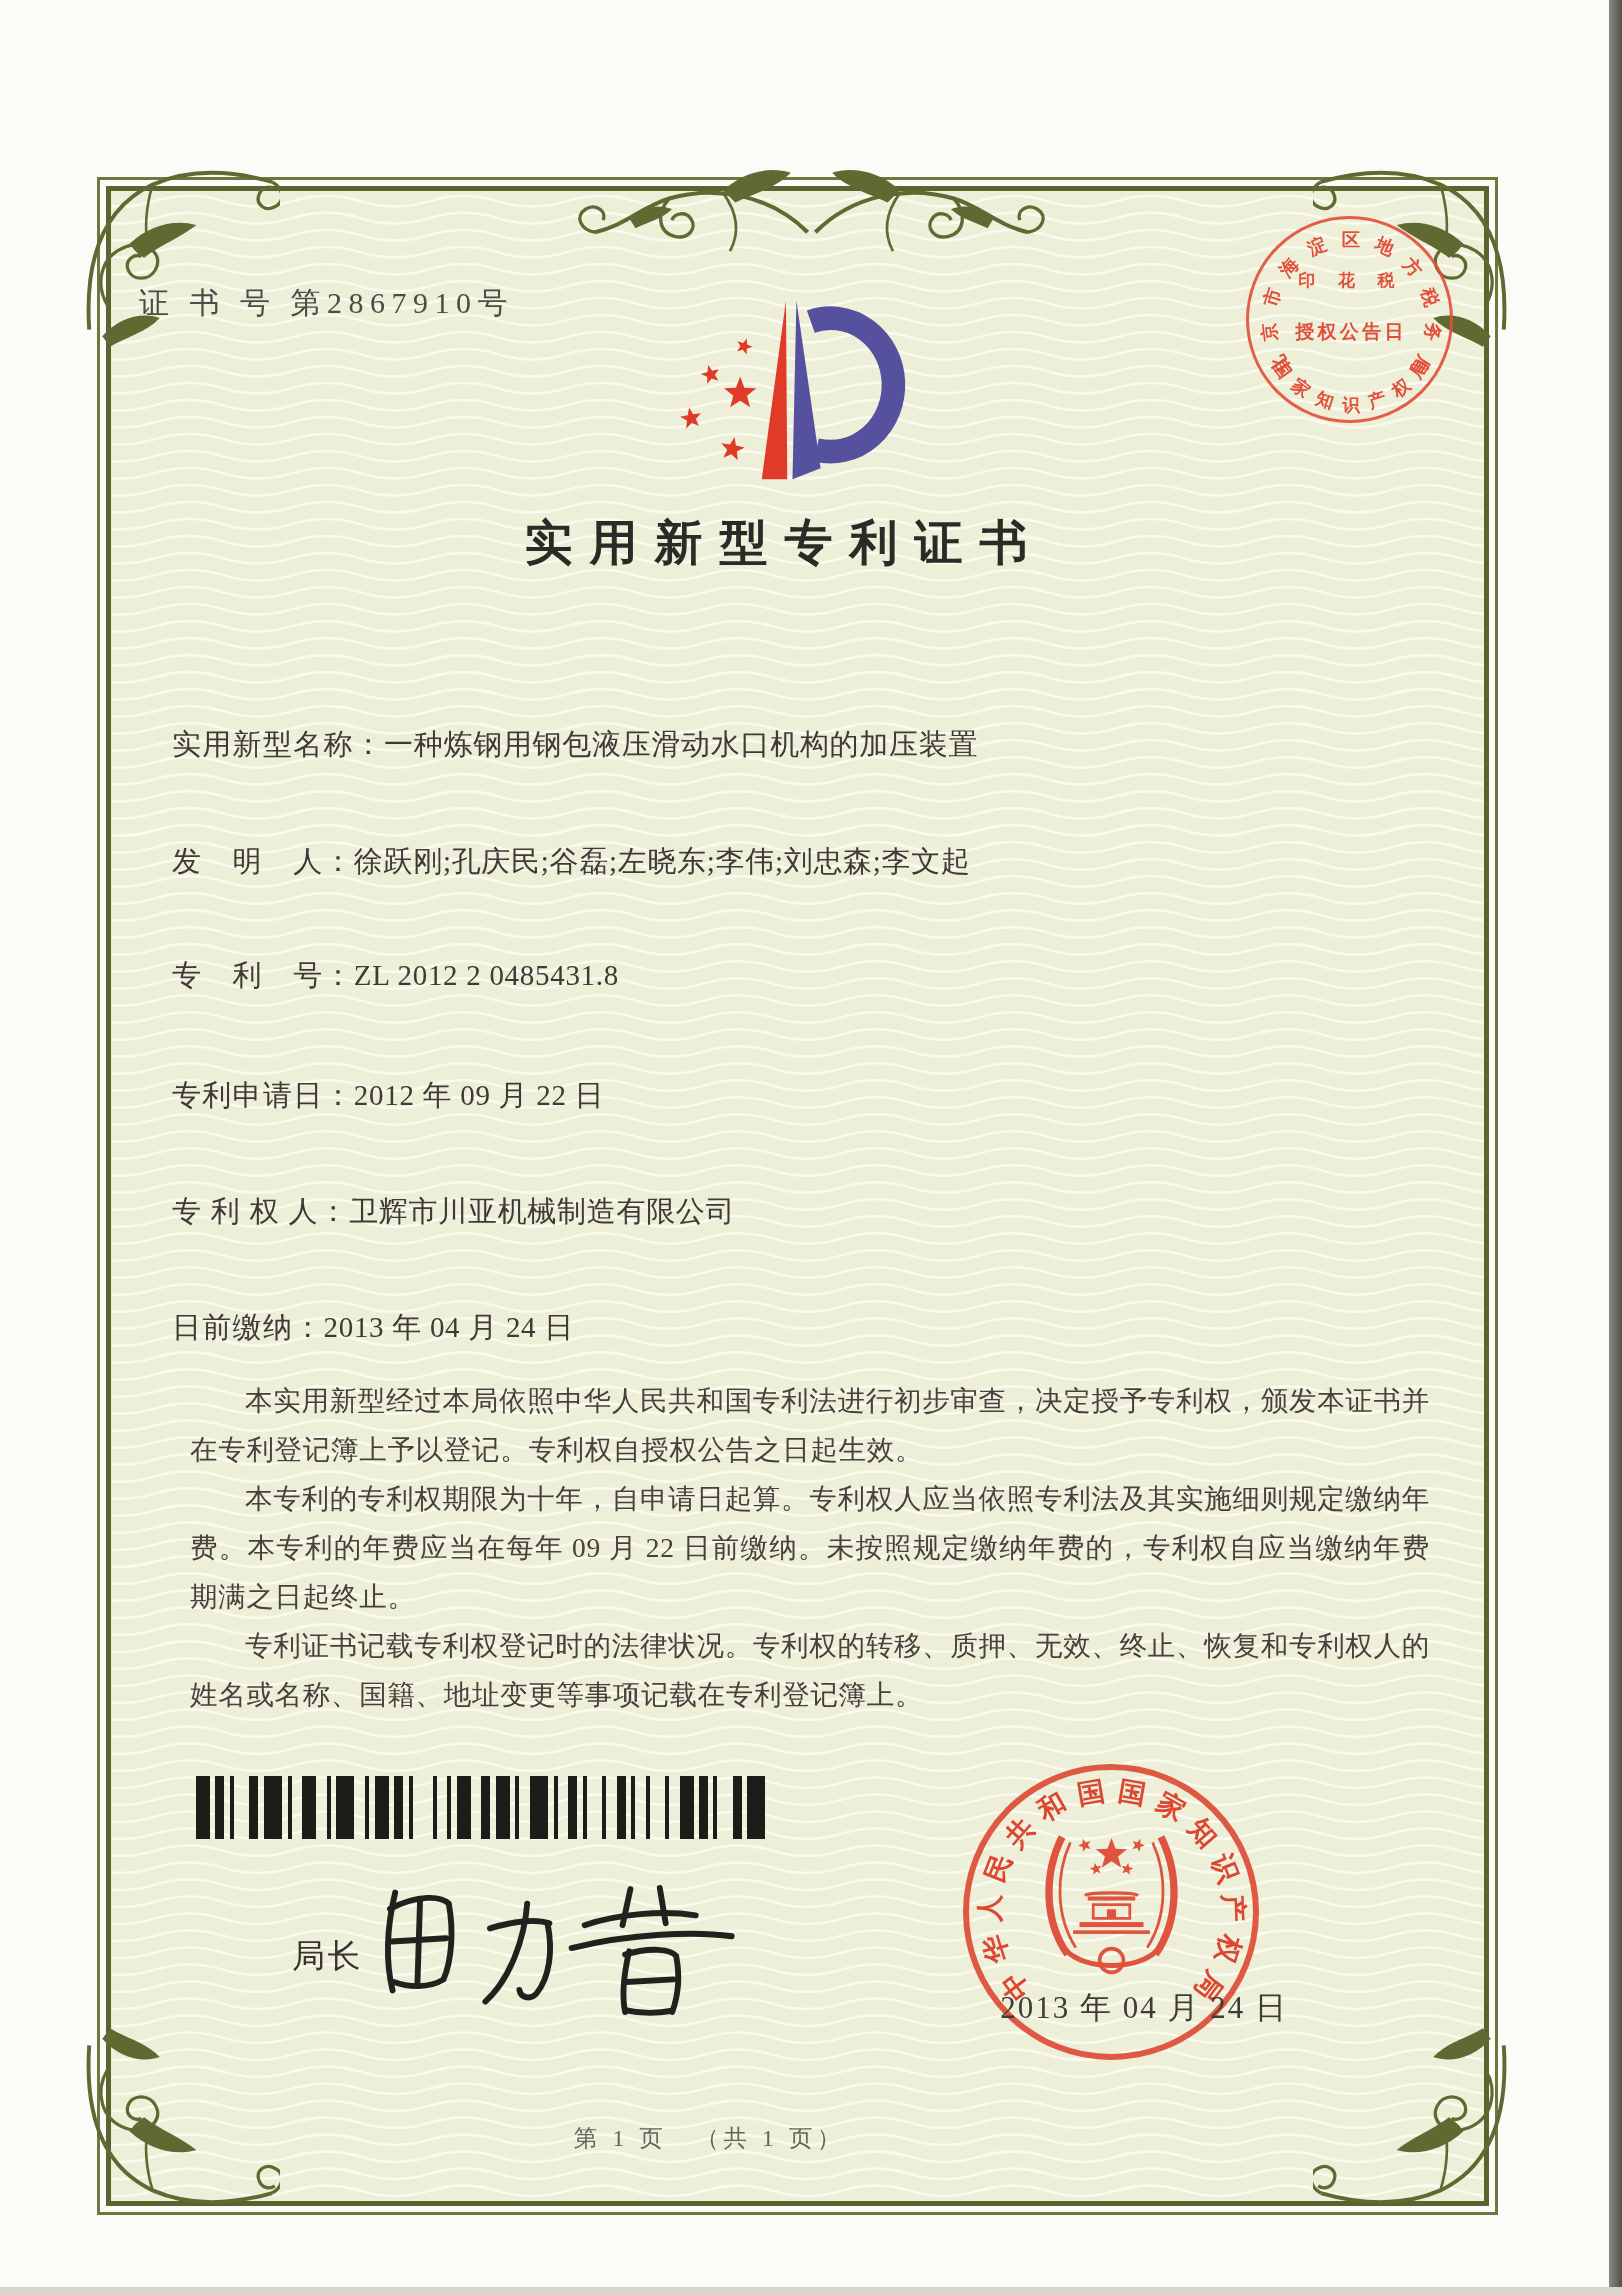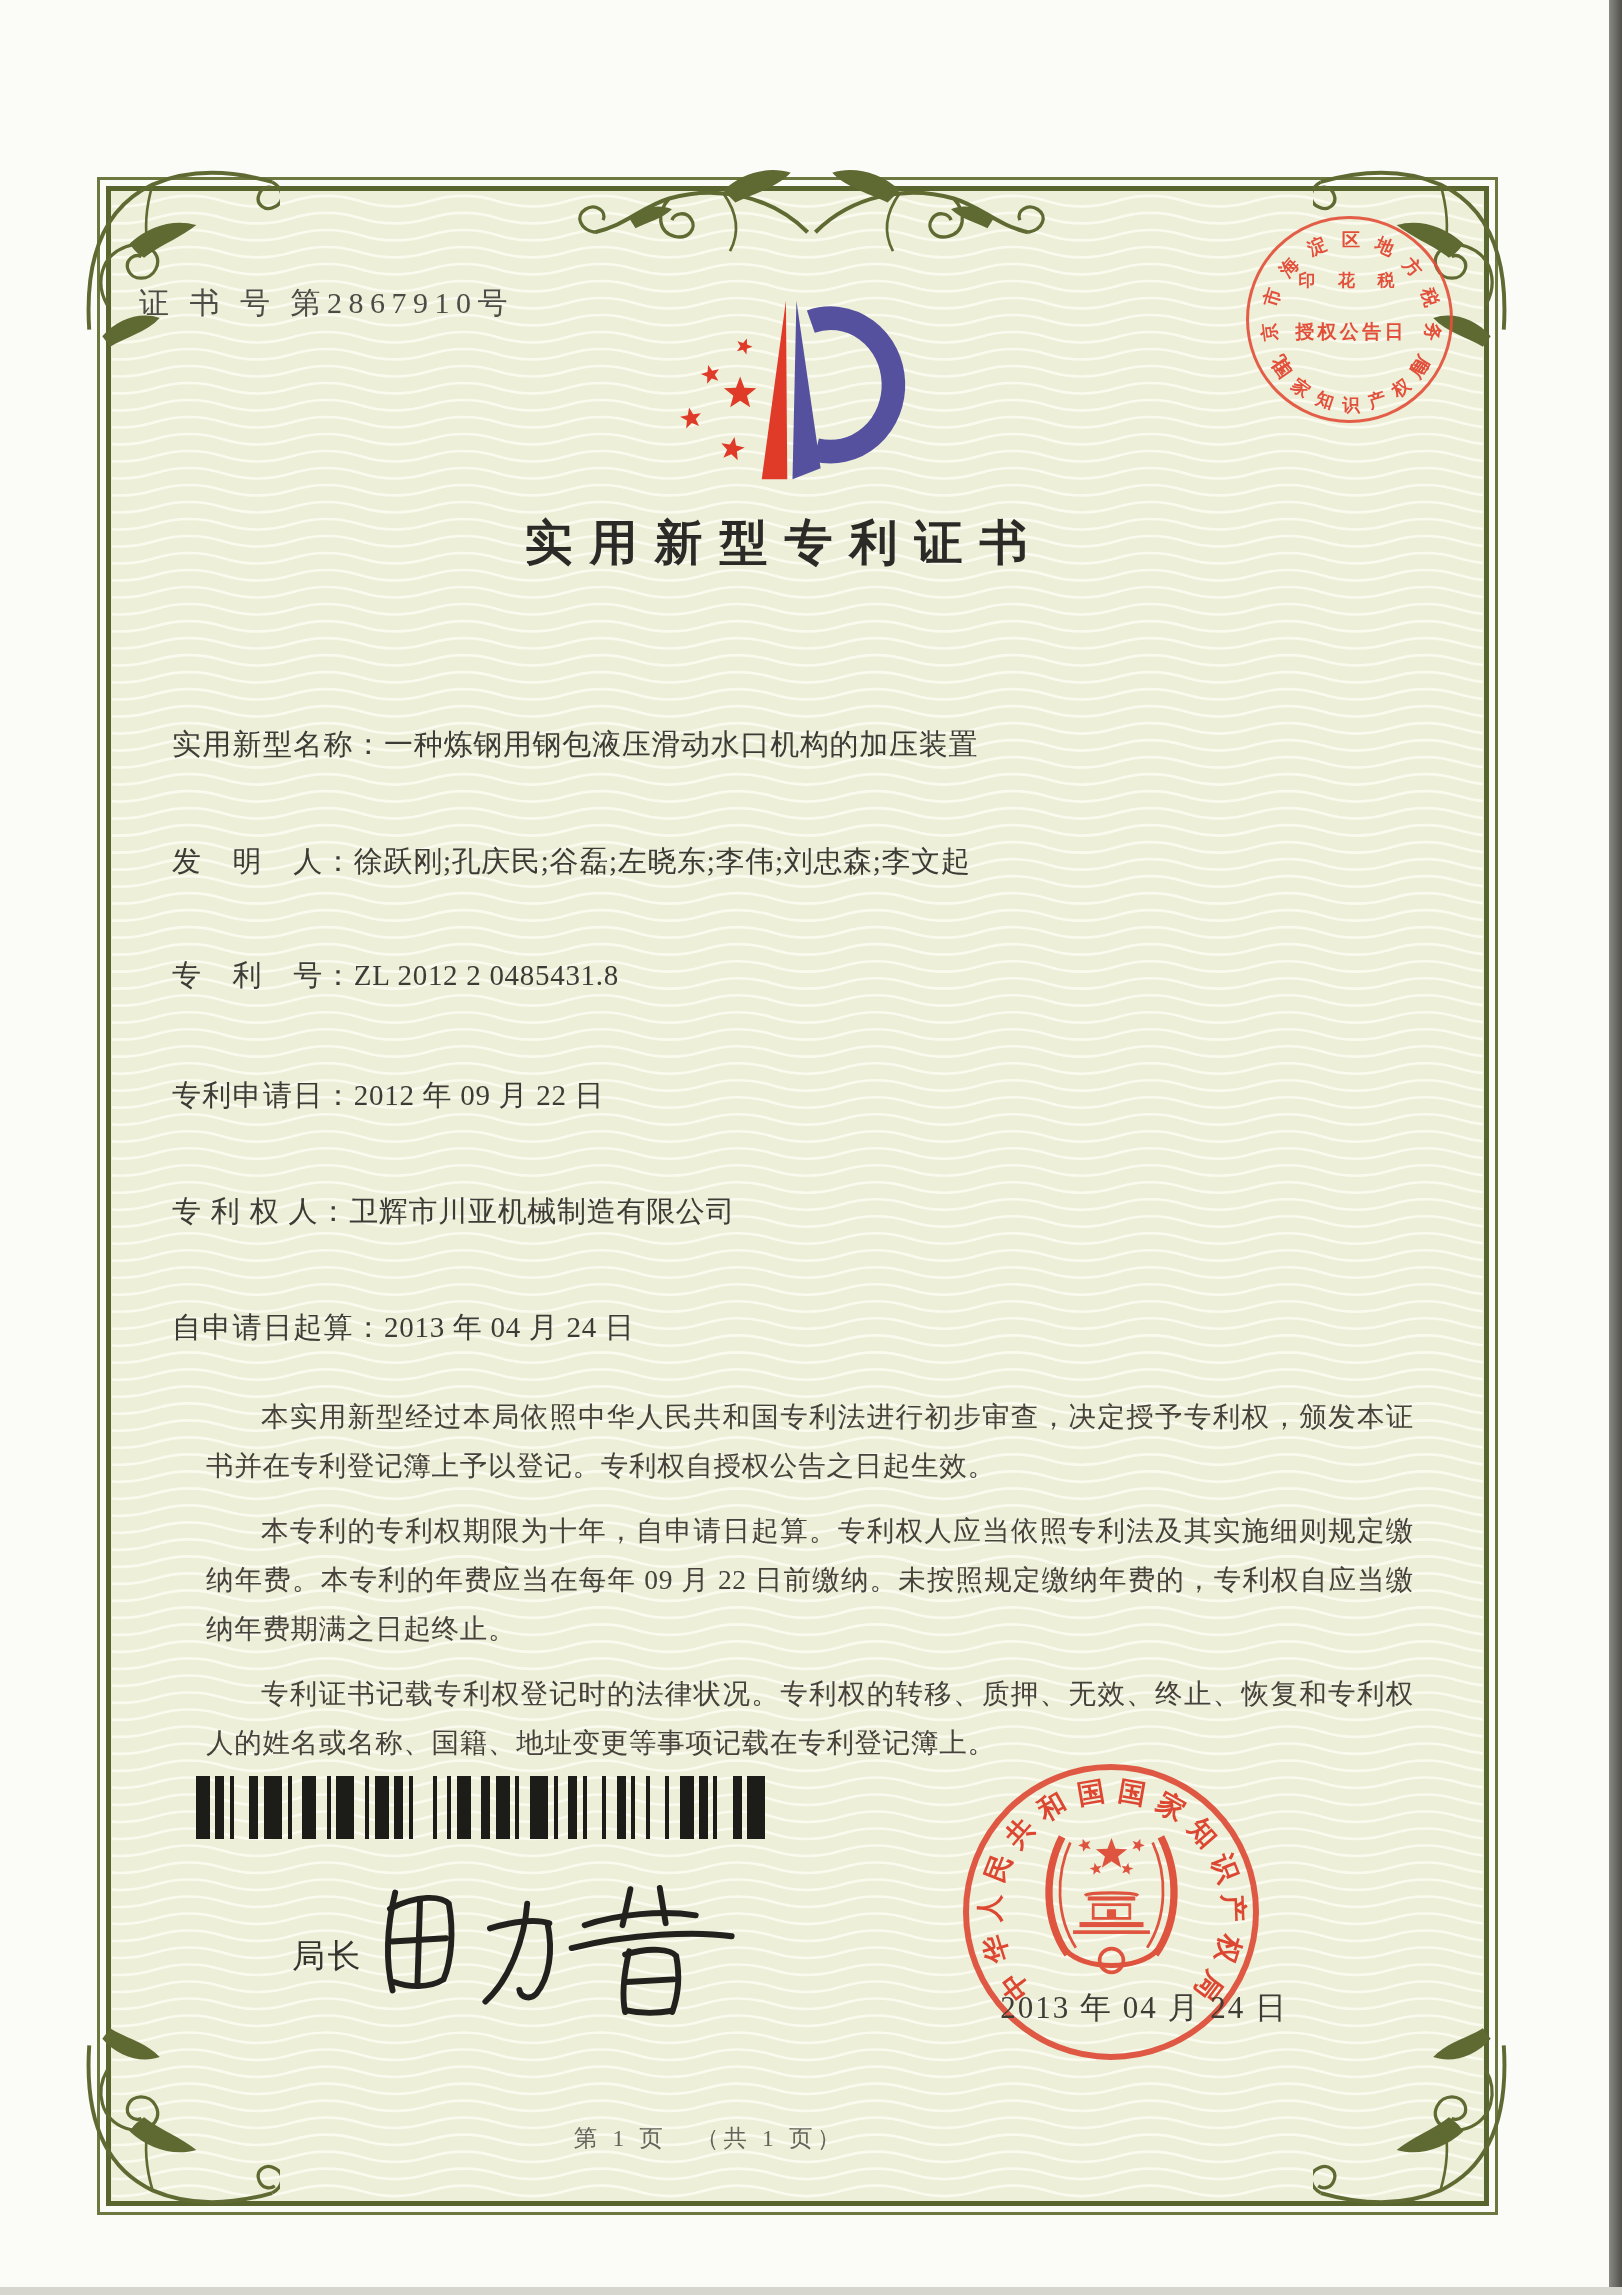--- a/index.html
+++ b/index.html
@@ -49,21 +49,21 @@
   #tax-stamp .cline.l1{top:56px;font-size:17px;letter-spacing:9.2px;}
   #tax-stamp .cline.l2{top:106px;font-size:19px;letter-spacing:3.3px;}
 
   
   .field-row{position:absolute;left:172px;font-size:29px;color:#3e3a35;white-space:nowrap;}
   .field-row .lbl{letter-spacing:1.3px;}
   .field-row .val{letter-spacing:0.7px;}
 
   
   .body-paras{position:absolute;left:190px;top:1376px;width:1240px;}
-  .body-paras p{margin:16px;font-size:27.5px;line-height:49px;color:#46413b;
+  .body-paras p{margin:0;font-size:27.5px;line-height:49px;color:#46413b;
     text-align:justify;text-indent:55px;letter-spacing:0.7px;}
 
   
   #barcode{position:absolute;left:196px;top:1776px;width:576px;height:63px;}
   #barcode .bar{position:absolute;top:0;height:100%;background:#1c1c18;}
 
   
   .signer-title{position:absolute;left:292px;top:1934px;font-size:33px;color:#37342f;
     letter-spacing:2.6px;}
   #signature-svg{position:absolute;left:356px;top:1863px;width:392px;height:157px;}
@@ -300,21 +300,21 @@
   <div class="field-row" style="top:956px">
     <span class="lbl">专　利　号：</span><span class="val">ZL 2012 2 0485431.8</span>
   </div>
   <div class="field-row" style="top:1076px">
     <span class="lbl">专利申请日：</span><span class="val">2012 年 09 月 22 日</span>
   </div>
   <div class="field-row" style="top:1192px">
     <span class="lbl">专 利 权 人：</span><span class="val">卫辉市川亚机械制造有限公司</span>
   </div>
   <div class="field-row" style="top:1308px">
-    <span class="lbl">自申请日起算：</span><span class="val">2013 年 04 月 24 日</span>
+    <span class="lbl">日前缴纳：</span><span class="val">2013 年 04 月 24 日</span>
   </div>
 
   <div class="body-paras">
     <p>本实用新型经过本局依照中华人民共和国专利法进行初步审查，决定授予专利权，颁发本证书并在专利登记簿上予以登记。专利权自授权公告之日起生效。</p>
     <p>本专利的专利权期限为十年，自申请日起算。专利权人应当依照专利法及其实施细则规定缴纳年费。本专利的年费应当在每年 09 月 22 日前缴纳。未按照规定缴纳年费的，专利权自应当缴纳年费期满之日起终止。</p>
     <p>专利证书记载专利权登记时的法律状况。专利权的转移、质押、无效、终止、恢复和专利权人的姓名或名称、国籍、地址变更等事项记载在专利登记簿上。</p>
   </div>
 
   <div id="barcode">
       <div class="bar" style="left: 0px; width: 13.5px;"></div>

